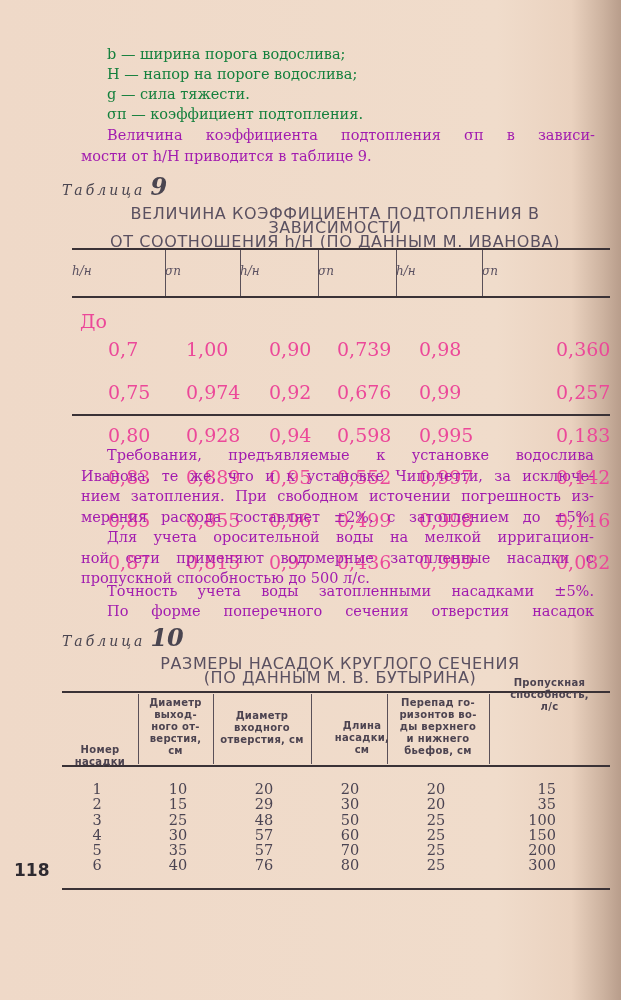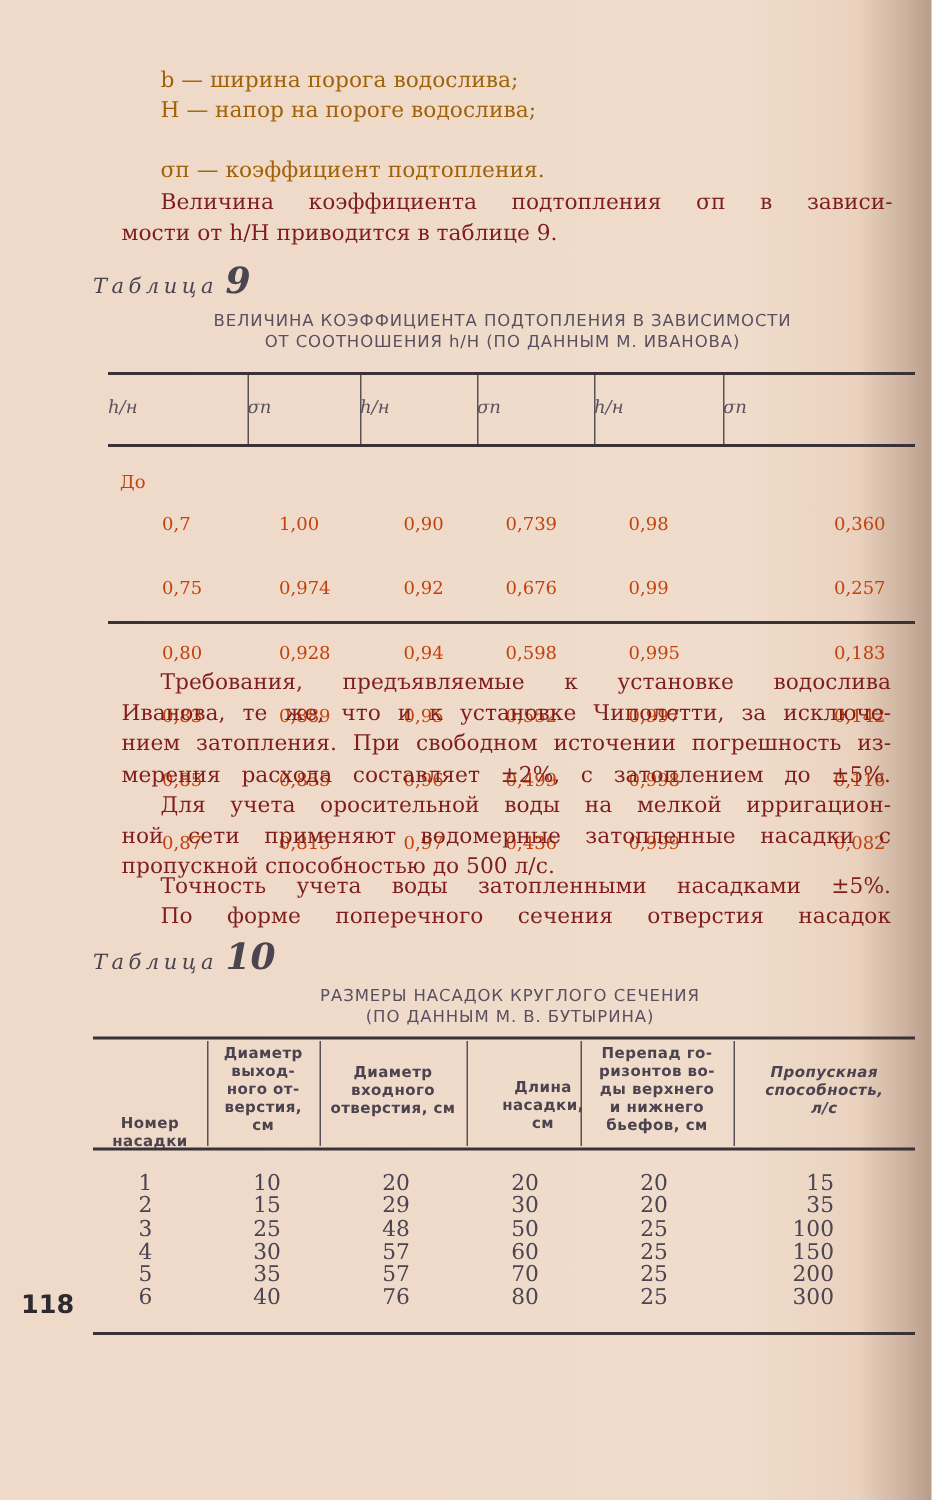--- a/index.html
+++ b/index.html
@@ -3,43 +3,44 @@
 <meta charset="utf-8">
 <style>
   html, body { margin: 0; padding: 0; }
   body {
     width: 621px; height: 1000px; overflow: hidden; position: relative;
     background: linear-gradient(to right, #efd9c8 0%, #f0dccb 80%, #ead2bf 92%, #cdb3a0 97%, #b89d8b 100%);
     font-family: "DejaVu Serif", "Liberation Serif", serif;
     color: #3d3a45;
   }
   .page { position: absolute; left: 0; top: 0; width: 621px; height: 1000px; }
-  .txt { position: absolute; font-size: 14.5px; line-height: 20px; white-space: nowrap; color: #a16207; }
-  .para { position: absolute; left: 81px; width: 515px; font-size: 14.5px; line-height: 20.5px; color: #7f1d1d; text-align: justify; }
+  .txt { position: absolute; font-size: 14.5px; line-height: 20px; white-space: nowrap; color: #15803d; }
+  .para { position: absolute; left: 81px; width: 515px; font-size: 14.5px; line-height: 20.5px; color: #a21caf; text-align: justify; }
   .para .line { display: block; text-align: justify; text-align-last: justify; white-space: nowrap; }
   .para .line.last { text-align-last: left; }
   .caption { position: absolute; font-family: "DejaVu Serif", serif; font-style: italic; color: #4a4550; }
   .caption .lbl { font-size: 14px; letter-spacing: 3px; }
   .caption .num { font-size: 24px; font-weight: bold; font-style: italic; }
-  .ttitle { position: absolute; font-family: "DejaVu Sans", sans-serif; font-size: 11px; letter-spacing: 0.6px; color: #5a5060; text-align: center; line-height: 14px; }
+  .ttitle { position: absolute; font-family: "DejaVu Sans", sans-serif; font-size: 16px; letter-spacing: 0.6px; color: #5a5060; text-align: center; line-height: 14px; }
   .rule { position: absolute; background: #3a3236; height: 2px; }
   .vline { position: absolute; width: 1px; background: #5a5058; }
   .hcell { position: absolute; text-align: left; font-size: 12px; color: #5a5060; font-style: italic; }
-  .col { position: absolute; font-size: 12px; line-height: 14.2px; color: #c2410c; white-space: pre; }
+  .col { position: absolute; font-size: 19px; line-height: 14.2px; color: #ec4899; white-space: pre; }
   .hdr2 { position: absolute; text-align: center; font-family: "DejaVu Sans", sans-serif; font-weight: bold; font-size: 10px; line-height: 12px; color: #4c4350; letter-spacing: 0.3px; }
   .col2 { position: absolute; font-size: 14.5px; line-height: 15.3px; color: #4b4452; text-align: center; }
   .pagenum { position: absolute; left: 14px; top: 860px; font-family: "DejaVu Sans", sans-serif; font-weight: bold; font-size: 17px; color: #2e2a30; }
 </style>
 </head>
 <body>
 
 <div class="page">
 
   <div class="txt" style="left:107px; top:44px;">b — ширина порога водослива;</div>
   <div class="txt" style="left:107px; top:64px;">H — напор на пороге водослива;</div>
+  <div class="txt" style="left:107px; top:84px;">g — сила тяжести.</div>
   <div class="txt" style="left:107px; top:104px;">σп — коэффициент подтопления.</div>
 
   <div class="para" style="top:125px; left:81px; width:514px;">
     <span class="line" style="padding-left:26px;">Величина коэффициента подтопления σп в зависи-</span>
     <span class="line last">мости от h/H приводится в таблице 9.</span>
   </div>
 
   <div class="caption" style="left:62px; top:172px;">
     <span class="lbl">Таблица</span>
     <span class="num">9</span>
@@ -175,21 +176,21 @@
     <div>насадки,</div>
     <div>см</div>
   </div>
   <div class="hdr2" style="left:387px; top:697px; width:102px;">
     <div>Перепад го-</div>
     <div>ризонтов во-</div>
     <div>ды верхнего</div>
     <div>и нижнего</div>
     <div>бьефов, см</div>
   </div>
-  <div class="hdr2" style="left:489px; top:710px; width:121px;font-style:italic;">
+  <div class="hdr2" style="left:489px; top:677px; width:121px;">
     <div>Пропускная</div>
     <div>способность,</div>
     <div>л/с</div>
   </div>
 
   <div class="col2" style="left:82px; top:782px; width:30px;">
     <div>1</div>
     <div>2</div>
     <div>3</div>
     <div>4</div>

